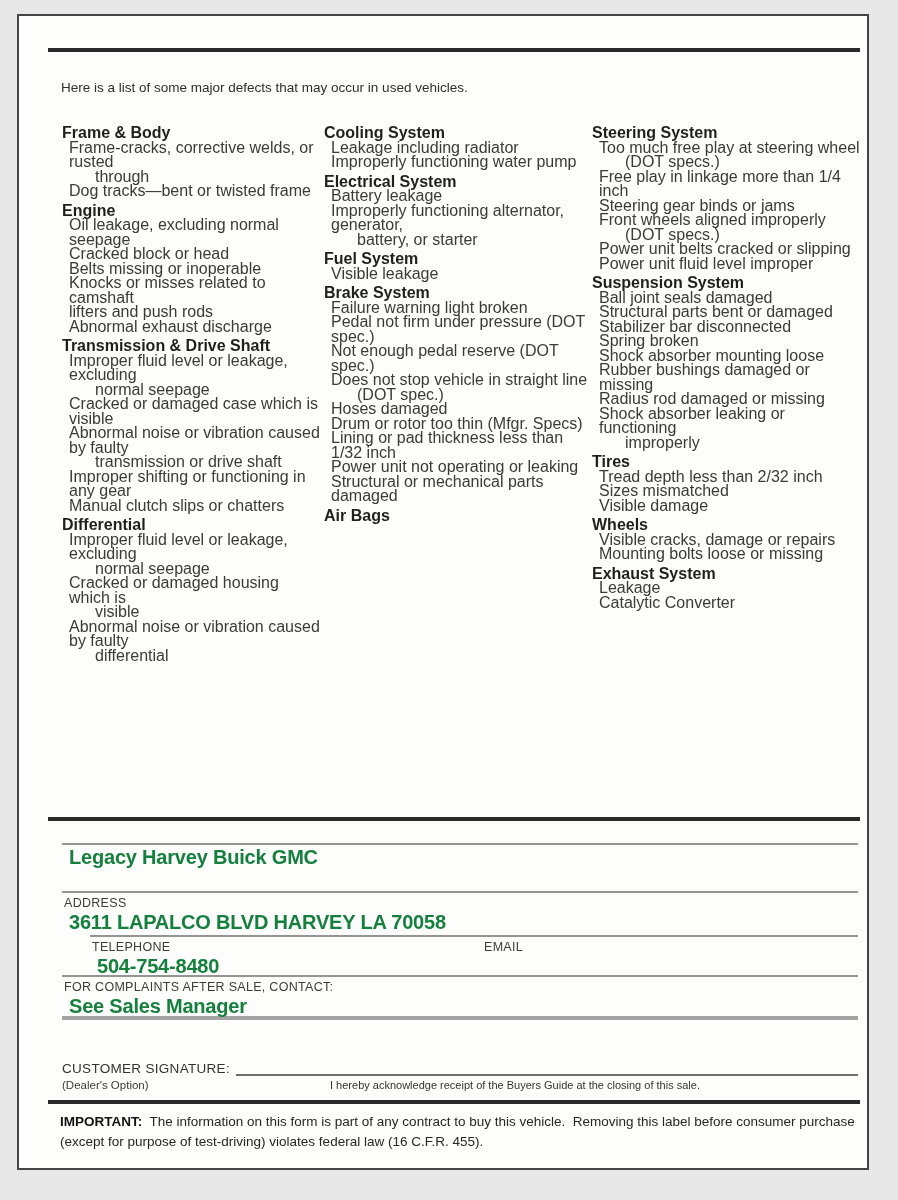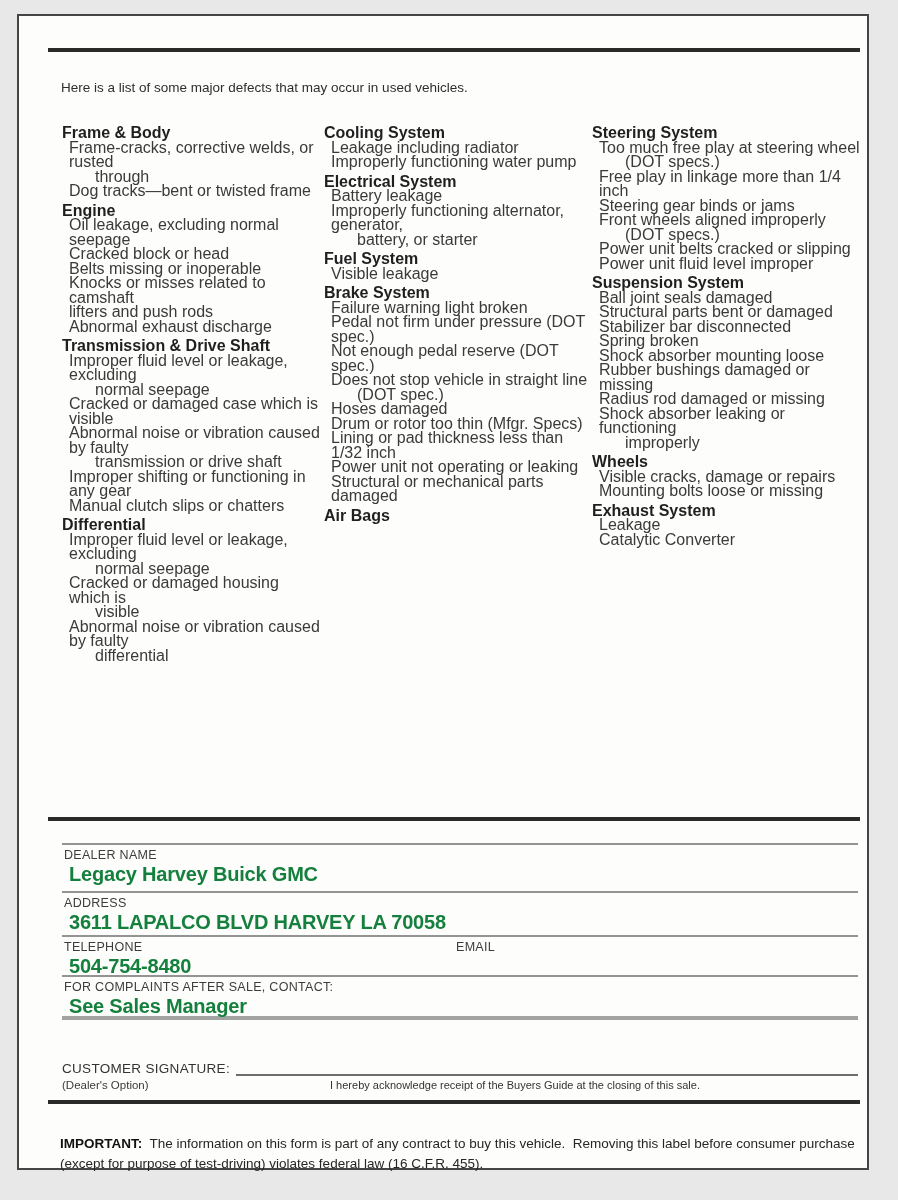--- a/index.html
+++ b/index.html
@@ -31,36 +31,36 @@
 
   .dealer-fields{position:absolute;left:62px;top:843px;width:796px;color:#3c3c3c;}
   .field{border-top:2px solid #949494;box-sizing:border-box;}
   .field-label{font-size:12.5px;color:#3c3c3c;padding:3px 0 0 2px;letter-spacing:.3px;}
   .field-value{
     font-size:20px;font-weight:700;color:#15803d;letter-spacing:-.2px;
     padding:1px 0 6px 7px;min-height:24px;
   }
   .f-name{height:48px;}
   .f-address{height:44px;}
-  .f-phone-row{height:40px;display:flex;}
+  .f-phone-row{height:40px;display:flex;margin-left:28px;}
   .f-phone{width:392px;}
   .f-email{flex:1;}
   .f-complaints{height:45px;border-bottom:4px solid #a3a3a3;}
 
   .signature{position:absolute;left:62px;top:1048px;width:796px;color:#333;margin-top:12px;}
   .sig-row{display:flex;align-items:flex-end;}
   .sig-label{font-size:13.5px;letter-spacing:.3px;white-space:nowrap;}
   .sig-line{flex:1;border-bottom:2px solid #6d6d6d;height:14px;margin-left:6px;}
   .sig-sub{display:flex;margin-top:3px;font-size:11.5px;color:#3a3a3a;}
   .dealer-option{width:268px;}
   .acknowledge{font-size:11px;color:#333;}
 
   .important{
     position:absolute;left:60px;top:1112px;width:800px;
-    font-size:13.5px;line-height:19.5px;color:#262626;white-space:pre-wrap;margin-top:22px;
+    font-size:13.5px;line-height:19.5px;color:#262626;white-space:pre-wrap;
   }
   .important b{font-weight:bold;color:#111;}
 </style>
 </head>
 <body>
 
 <div class="form-border"></div>
 
 <div class="rule rule1"></div>
 
@@ -153,36 +153,41 @@
       <div class="line">Structural parts bent or damaged</div>
       <div class="line">Stabilizer bar disconnected</div>
       <div class="line">Spring broken</div>
       <div class="line">Shock absorber mounting loose</div>
       <div class="line">Rubber bushings damaged or missing</div>
       <div class="line">Radius rod damaged or missing</div>
       <div class="line">Shock absorber leaking or functioning</div>
       <div class="line cont">improperly</div>
     </div>
     <div class="sec">
+      <div class="sec-title">Tires</div>
+      <div class="line">Tread depth less than 2/32 inch</div>
+      <div class="line">Sizes mismatched</div>
+      <div class="line">Visible damage</div>
+    </div>
+    <div class="sec">
       <div class="sec-title">Wheels</div>
       <div class="line">Visible cracks, damage or repairs</div>
       <div class="line">Mounting bolts loose or missing</div>
     </div>
     <div class="sec">
       <div class="sec-title">Exhaust System</div>
       <div class="line">Leakage</div>
       <div class="line">Catalytic Converter</div>
     </div>
   </div>
 
 <div class="rule rule2"></div>
 
 <div class="dealer-fields">
   <div class="field f-name">
-    <div class="field-label">DEALER NAME</div>
     <div class="field-value">Legacy Harvey Buick GMC</div>
   </div>
   <div class="field f-address">
     <div class="field-label">ADDRESS</div>
     <div class="field-value">3611 LAPALCO BLVD HARVEY LA 70058</div>
   </div>
   <div class="field f-phone-row">
     <div class="f-phone">
       <div class="field-label">TELEPHONE</div>
       <div class="field-value">504-754-8480</div>

